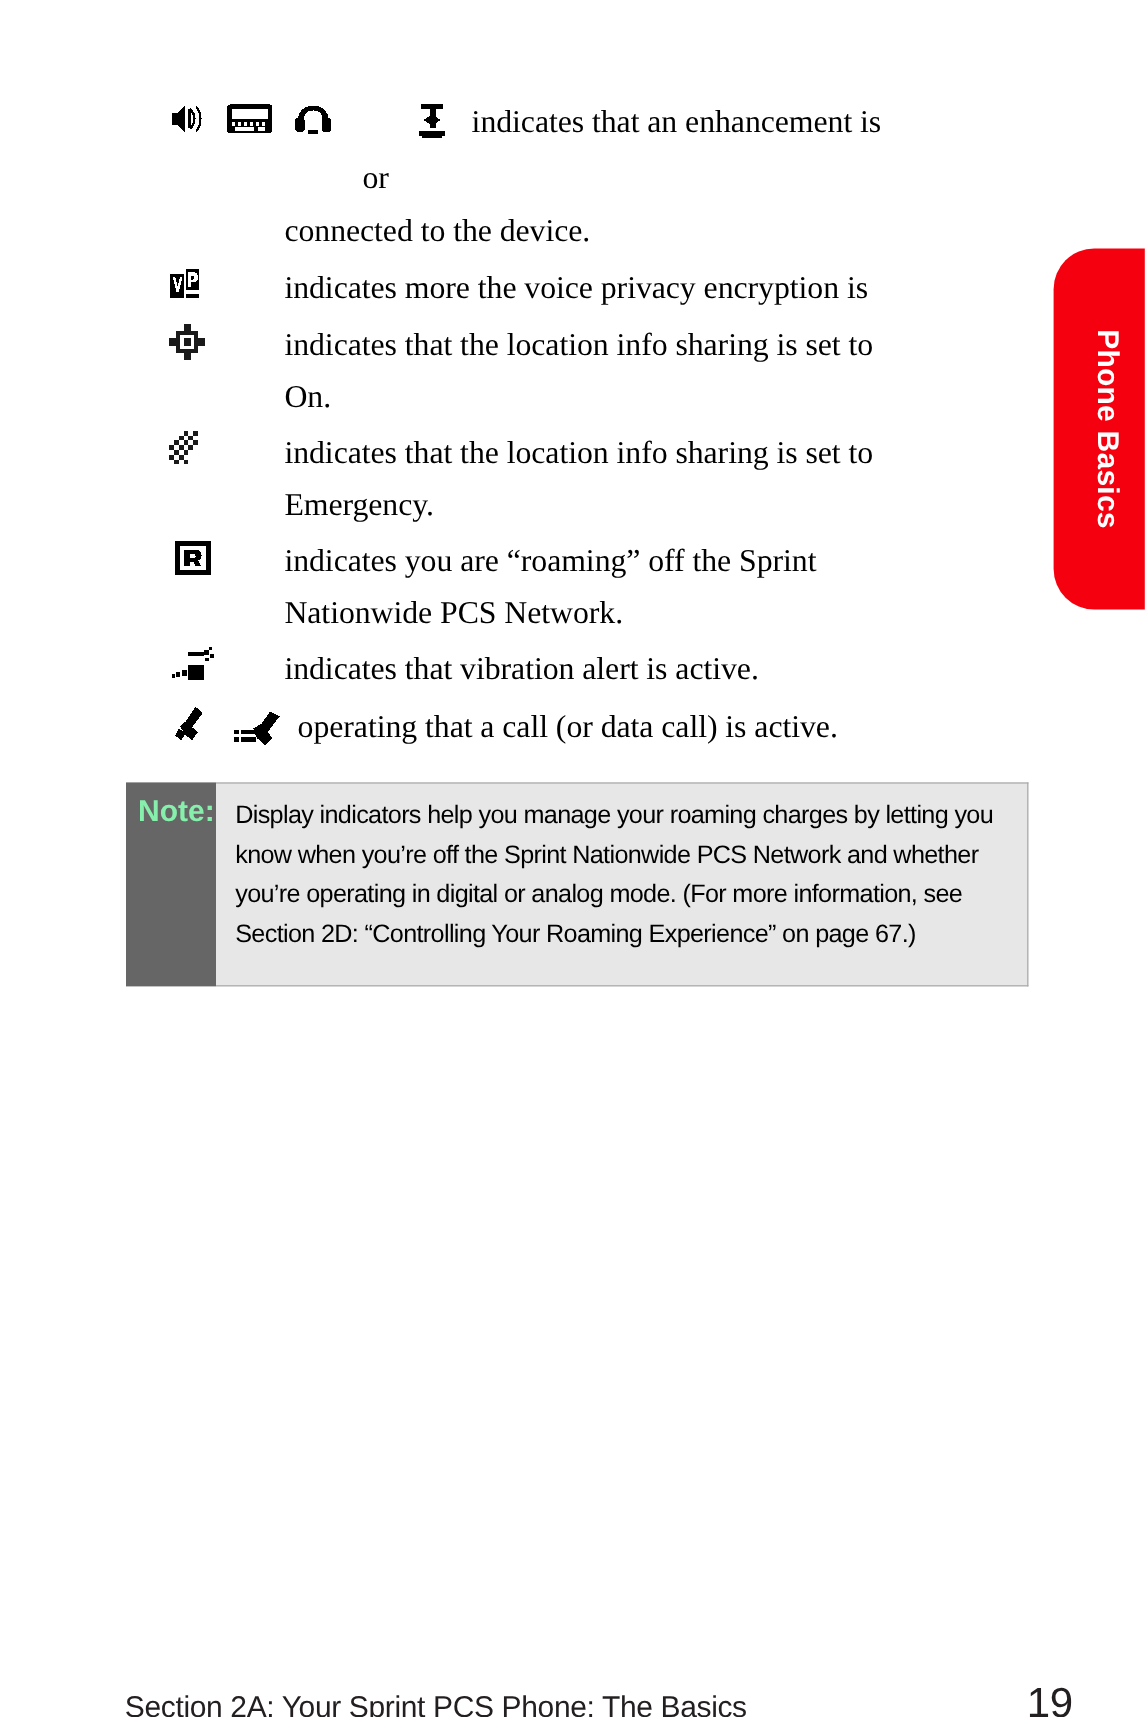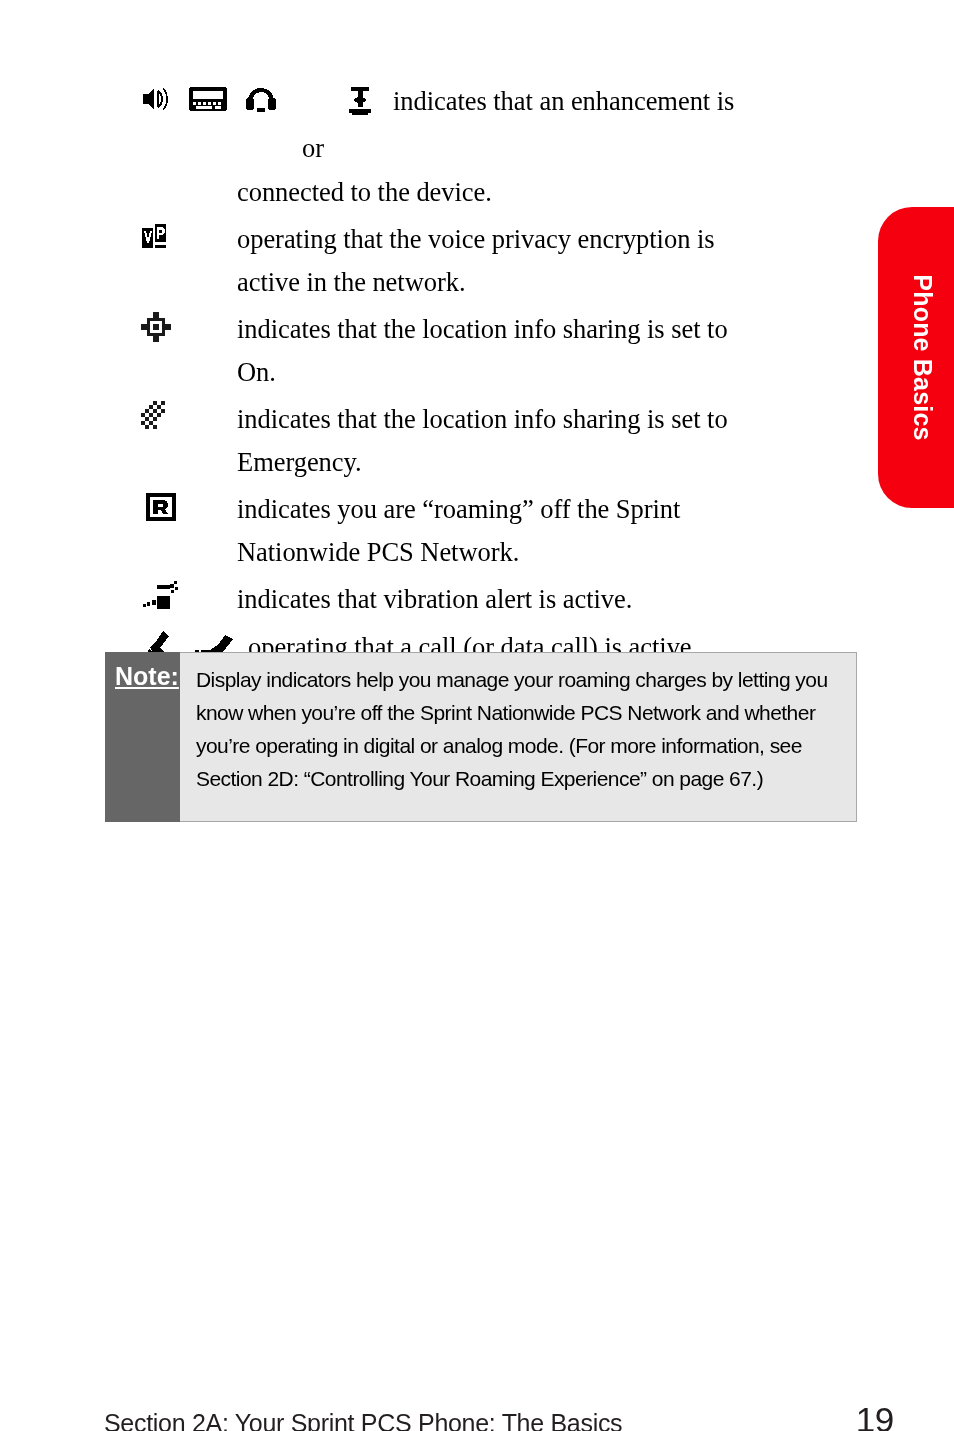--- a/index.html
+++ b/index.html
@@ -114,28 +114,27 @@
     left: 105px;
     top: 652px;
     width: 752px;
     height: 170px;
     display: flex;
     box-sizing: border-box;
   }
   .note-label-cell {
     width: 75px;
     background: #666666;
-    color: #ffffff;
+    color: #86efac;
     font-family: "Liberation Sans", "DejaVu Sans", sans-serif;
     font-weight: bold;
     font-size: 25px;
     padding: 10px 0 0 10px;
     box-sizing: border-box;
     flex: 0 0 75px;
-    text-decoration: underline;
   }
   .note-body-cell {
     flex: 1;
     background: #e7e7e7;
     border: 1px solid #a8a8a8;
     border-left: none;
     box-sizing: border-box;
     padding: 10px 14px 12px 16px;
     font-family: "Liberation Sans", "DejaVu Sans", sans-serif;
     font-size: 21px;
@@ -229,22 +228,21 @@
         <svg width="28" height="30" viewBox="0 0 28 30" shape-rendering="crispEdges">
           <rect x="2" y="6" width="11" height="20" fill="#000"></rect>
           <rect x="15" y="2" width="11" height="24" fill="#000"></rect>
           <path fill="#fff" d="M4 9h2l2 8 2-8h2l-3 12H7z"></path>
           <path fill="#fff" d="M17 5h5c2 0 3 2 3 4s-1 4-3 4h-3v4h-2zm2 3v3h2c1 0 1-1 1-1.5s0-1.5-1-1.5z"></path>
           <rect x="15" y="20" width="11" height="3" fill="#fff"></rect>
         </svg>
       </span>
     </div>
     <div class="text-cell">
-      <span>operating that the voice privacy encryption is</span><br>
-      <span>active in the network.</span>
+      <span>indicates more the voice privacy encryption is</span><br>
     </div>
   </div>
 
   <div class="indicator-row">
     <div class="icon-cell">
       <span class="glyph">
         <svg width="32" height="32" viewBox="0 0 32 32" shape-rendering="crispEdges">
           <rect x="13" y="1" width="6" height="7" fill="#1a1a1a"></rect>
           <rect x="13" y="24" width="6" height="7" fill="#1a1a1a"></rect>
           <rect x="1" y="13" width="7" height="6" fill="#1a1a1a"></rect>

